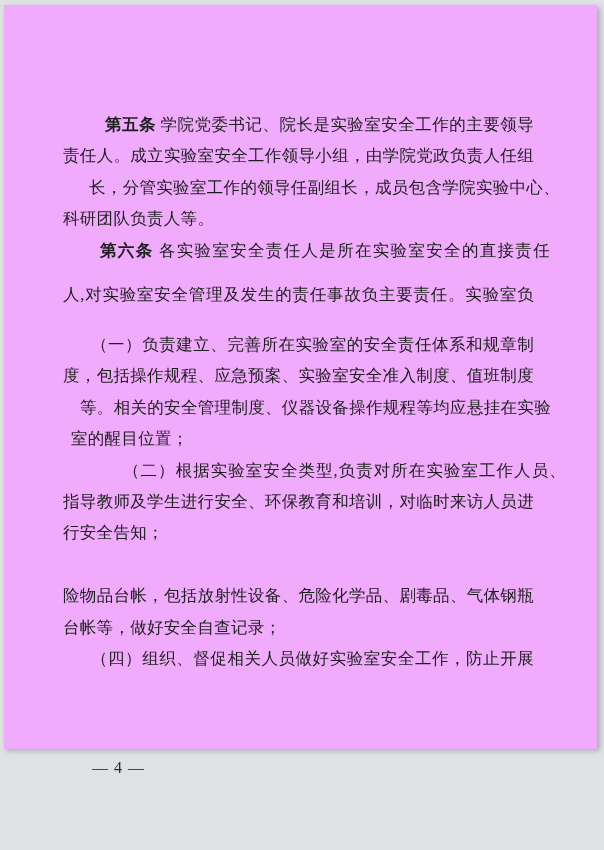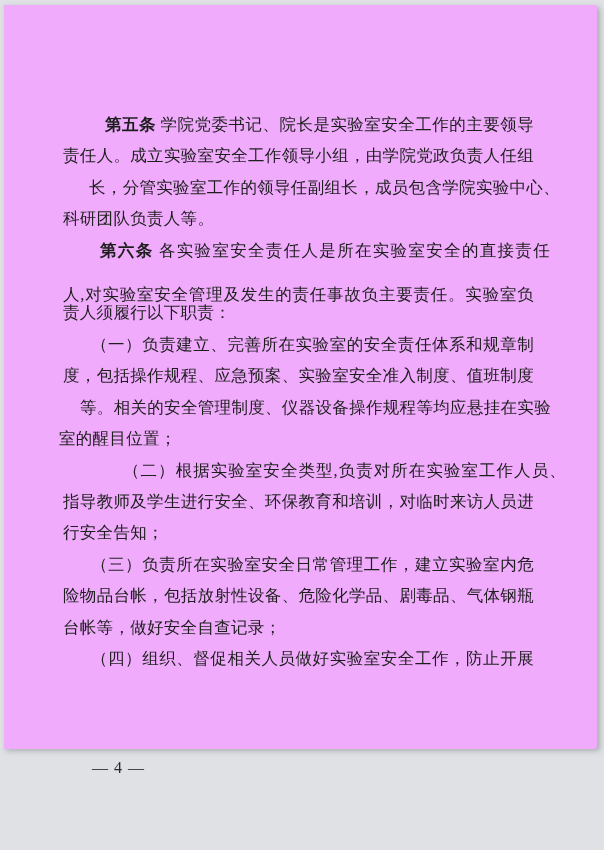--- a/index.html
+++ b/index.html
@@ -42,37 +42,35 @@
   <div class="line j" style="left:59px;top:139px;width:471px;">责任人。成立实验室安全工作领导小组，由学院党政负责人任组</div>
 
   <div class="line j" style="left:59px;top:171px;width:471px;margin-left:26px;">长，分管实验室工作的领导任副组长，成员包含学院实验中心、</div>
 
   <div class="line" style="left:59px;top:202px;">科研团队负责人等。</div>
 
   <div class="line j" style="left:80px;top:234px;width:450px;margin-left:16px;"><span class="b">第六条</span><span> 各实验室安全责任人是所在实验室安全的直接责任</span></div>
 
   <div class="line j" style="left:59px;top:278px;width:471px;">人,对实验室安全管理及发生的责任事故负主要责任。实验室负</div>
 
-  <div class="line" style="left:59px;top:296px;">责人须履行以下职责：</div>
 
   <div class="line j" style="left:87px;top:328px;width:443px;">（一）负责建立、完善所在实验室的安全责任体系和规章制</div>
 
   <div class="line j" style="left:59px;top:359px;width:471px;">度，包括操作规程、应急预案、实验室安全准入制度、值班制度</div>
 
   <div class="line j" style="left:76px;top:391px;width:471px;">等。相关的安全管理制度、仪器设备操作规程等均应悬挂在实验</div>
 
-  <div class="line" style="left:55px;top:422px;">室的醒目位置；</div>
+  <div class="line" style="left:67px;top:422px;">室的醒目位置；</div>
 
   <div class="line j" style="left:87px;top:454px;width:443px;margin-left:32px;">（二）根据实验室安全类型,负责对所在实验室工作人员、</div>
 
   <div class="line j" style="left:59px;top:485px;width:471px;">指导教师及学生进行安全、环保教育和培训，对临时来访人员进</div>
 
   <div class="line" style="left:59px;top:516px;">行安全告知；</div>
 
-  <div class="line j" style="left:87px;top:548px;width:443px;">（三）负责所在实验室安全日常管理工作，建立实验室内危</div>
 
   <div class="line" style="left:59px;top:611px;">台帐等，做好安全自查记录；</div>
 
   <div class="line j" style="left:59px;top:579px;width:471px;">险物品台帐，包括放射性设备、危险化学品、剧毒品、气体钢瓶</div>
 
   <div class="line j" style="left:87px;top:642px;width:443px;">（四）组织、督促相关人员做好实验室安全工作，防止开展</div>
 
 
   <div class="footer">— 4 —</div>
 

